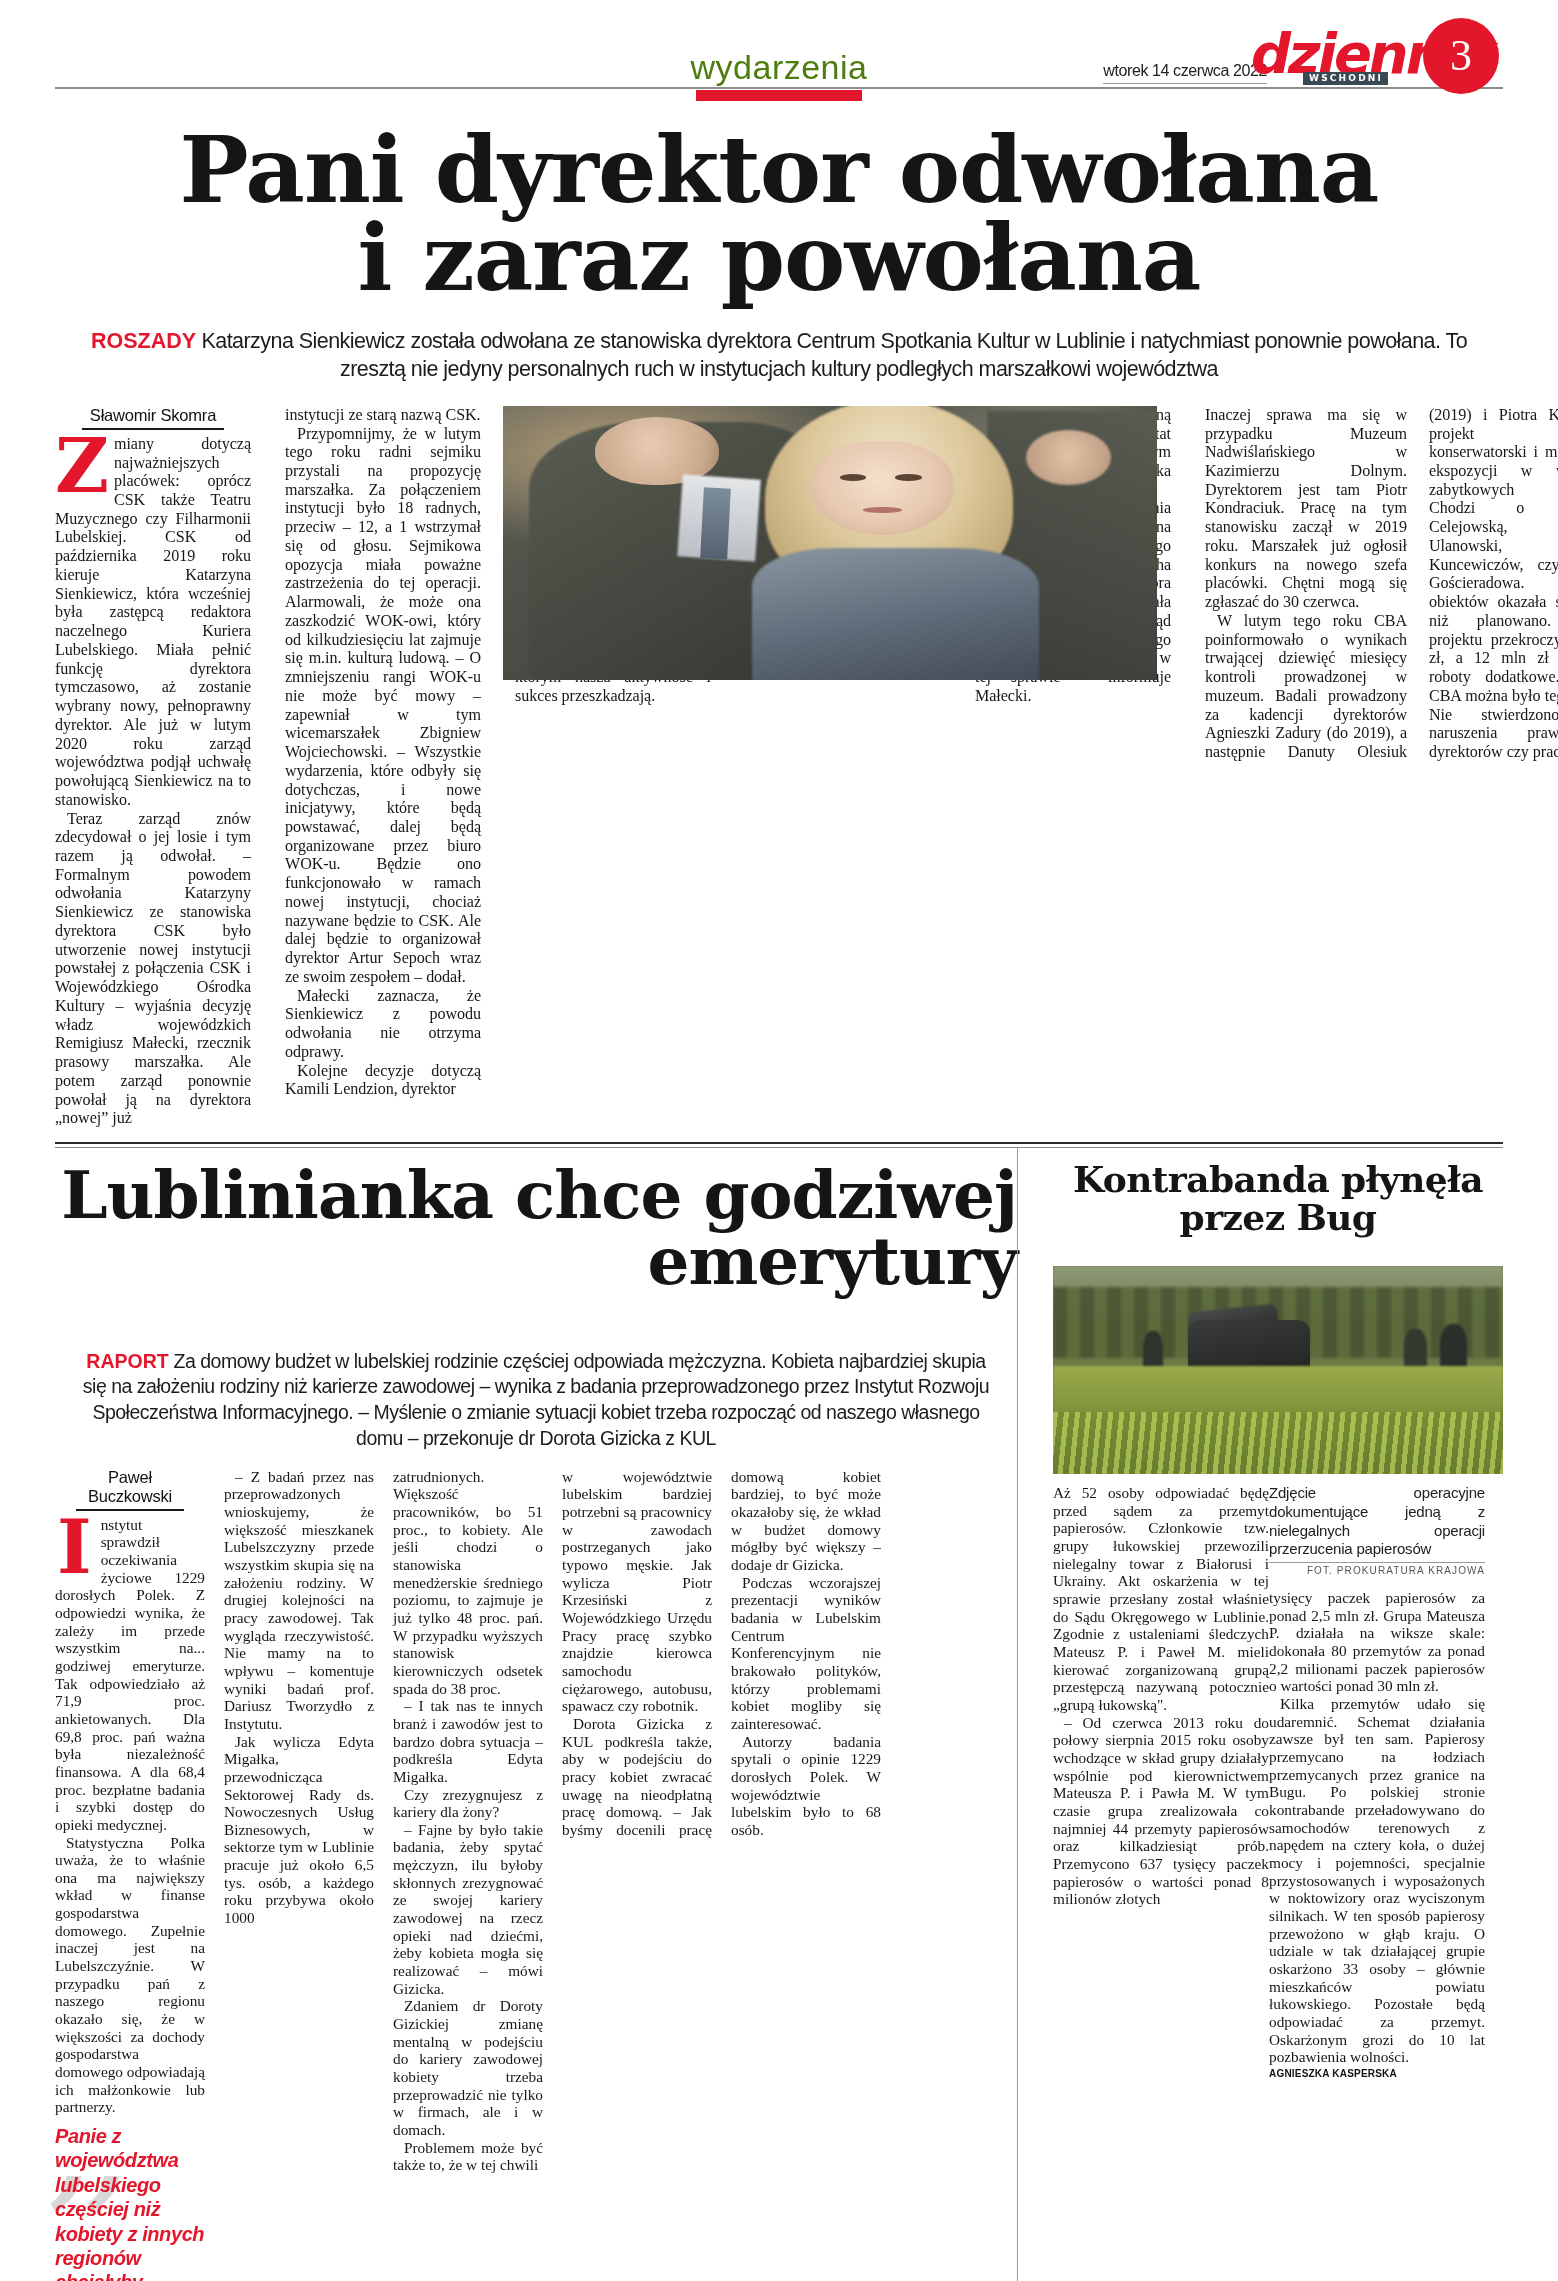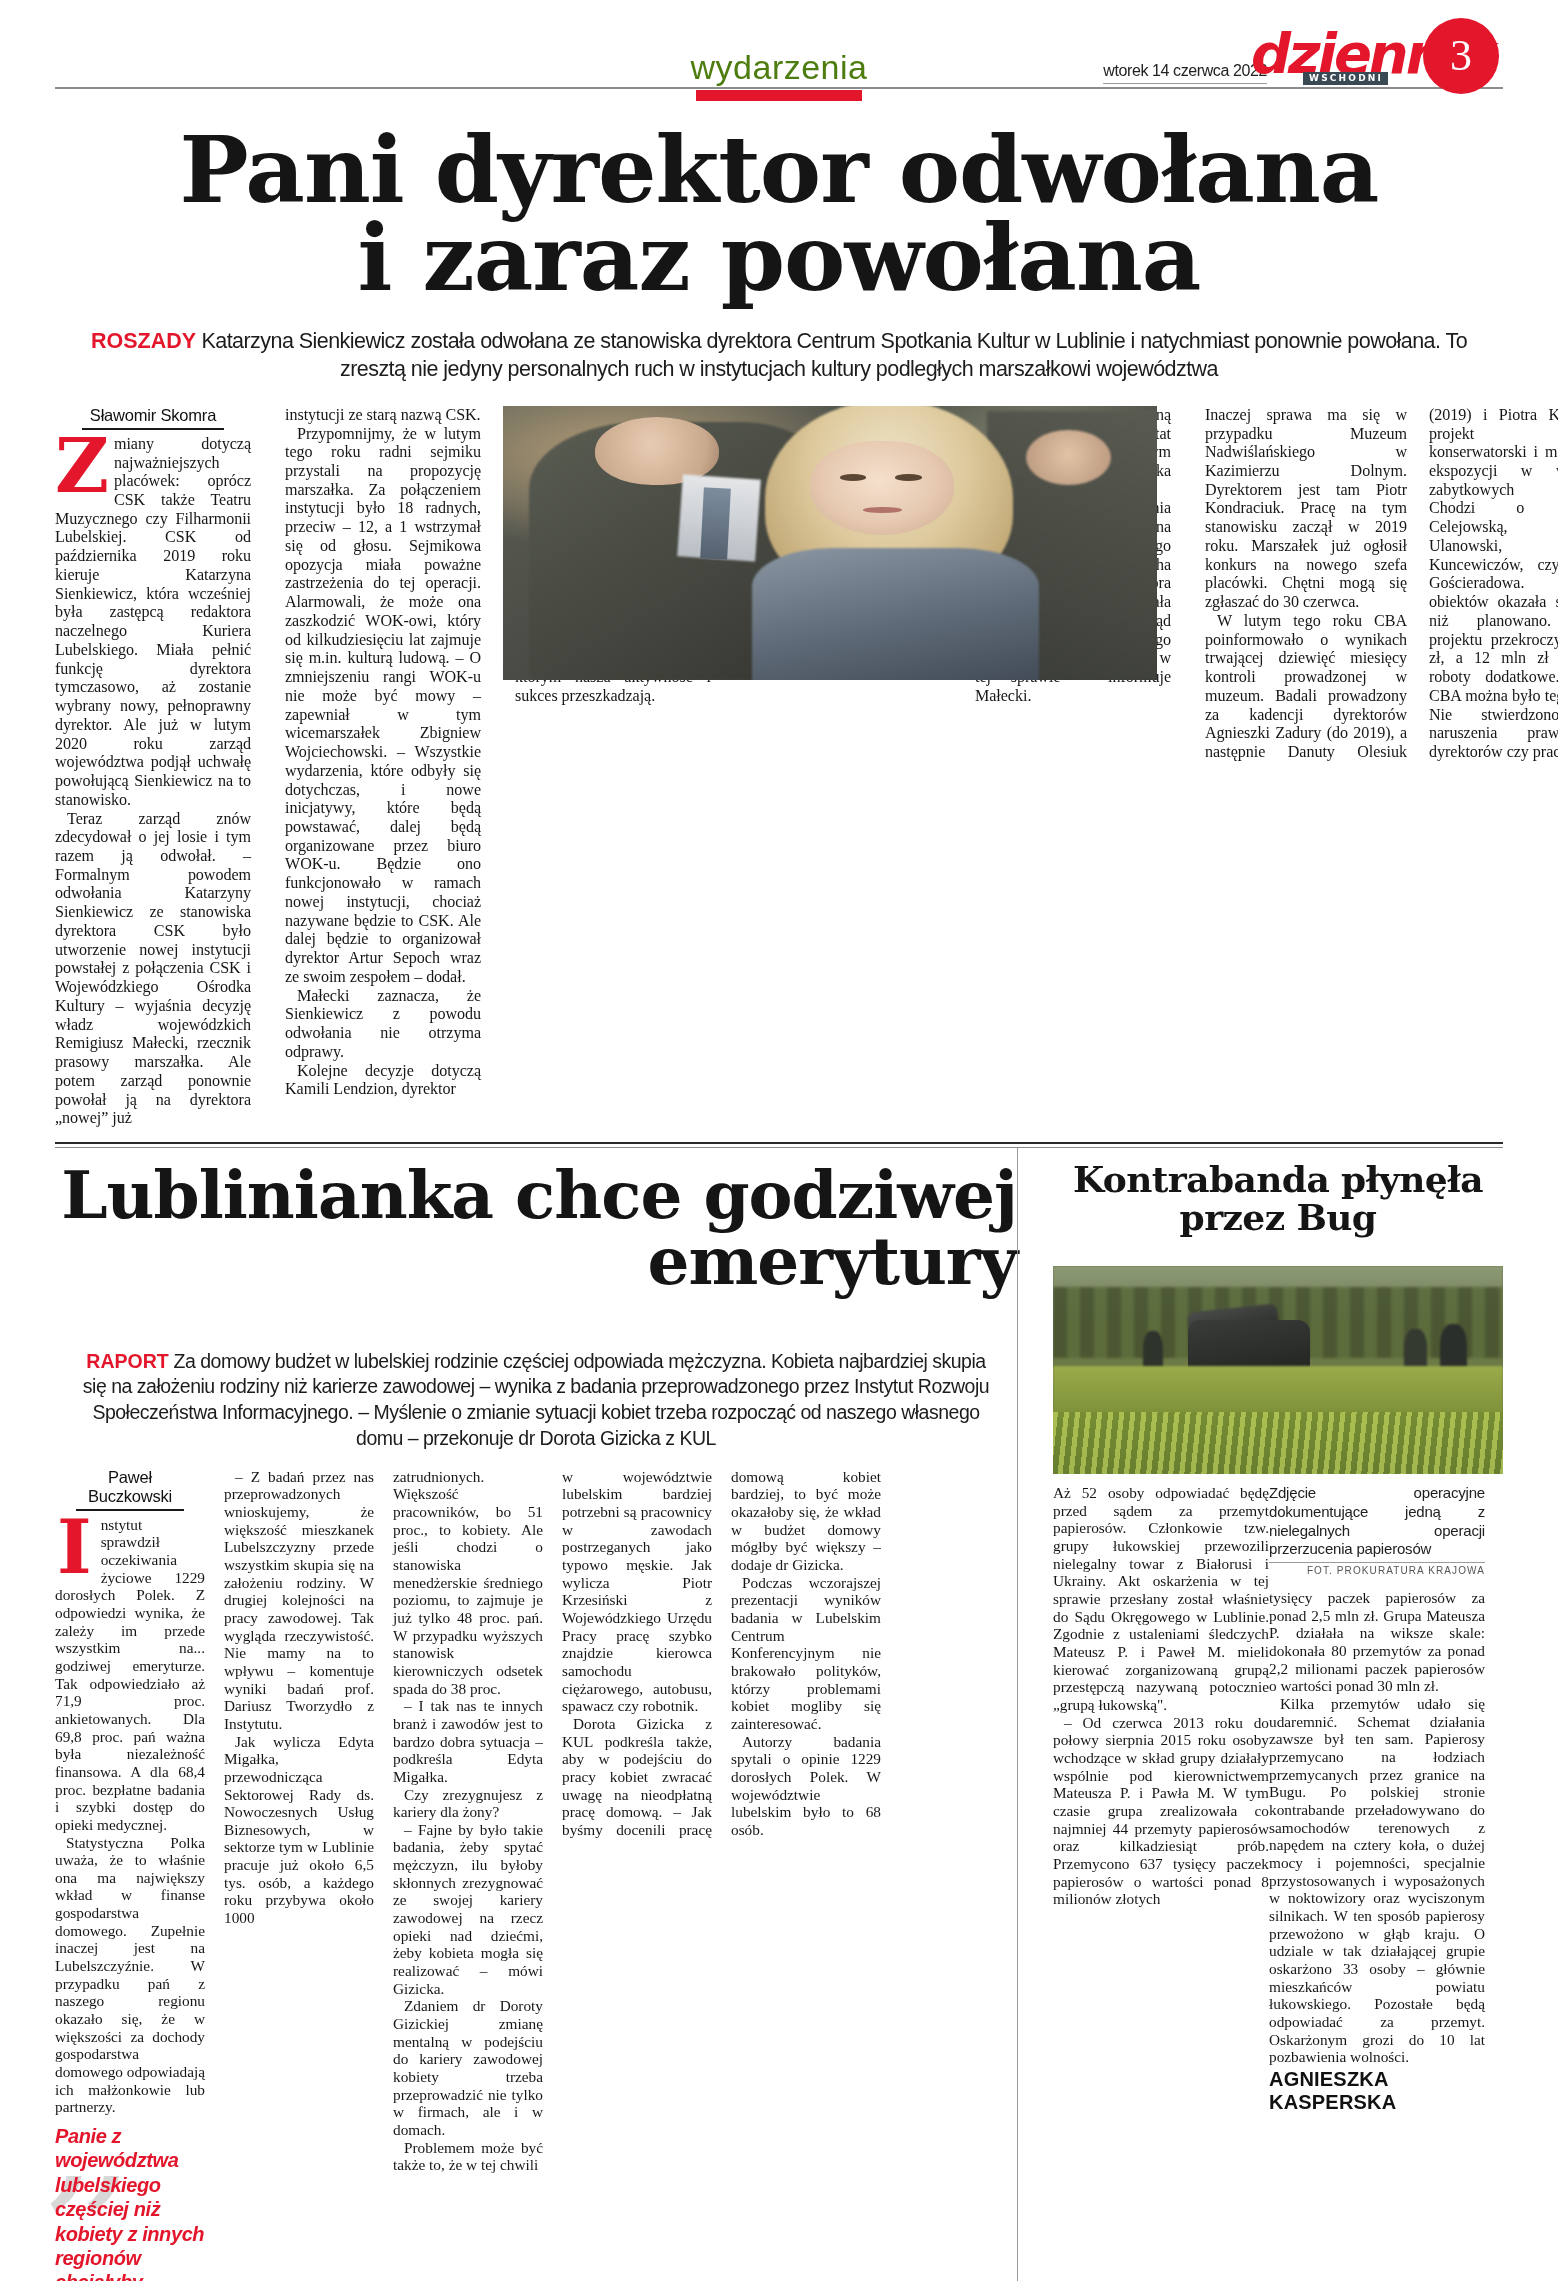--- a/index.html
+++ b/index.html
@@ -210,21 +210,21 @@
   .rgrid{margin-top:10px;display:grid;grid-template-columns:216px 216px;}
   .caption2{
     font-family:"Liberation Sans",sans-serif;font-size:15px;line-height:1.25;
     color:#202020;letter-spacing:-.2px;text-align:justify;
   }
   .credit2{
     font-family:"Liberation Sans",sans-serif;font-size:10px;letter-spacing:1.1px;
     color:#555;text-align:right;border-top:1px solid #9a9a9a;margin-top:3px;padding-top:2px;
   }
   .sig{
-    font-family:"Liberation Sans",sans-serif;font-weight:bold;font-size:20px;
+    font-family:"Liberation Sans",sans-serif;font-weight:bold;font-size:10px;
     letter-spacing:.2px;color:#111;margin-top:2px;
   }
   .vrule{border-left:1px solid #9b9b9b;}
 </style>
 </head>
 <body>
 
 <div class="page">
 
   <div class="masthead">

